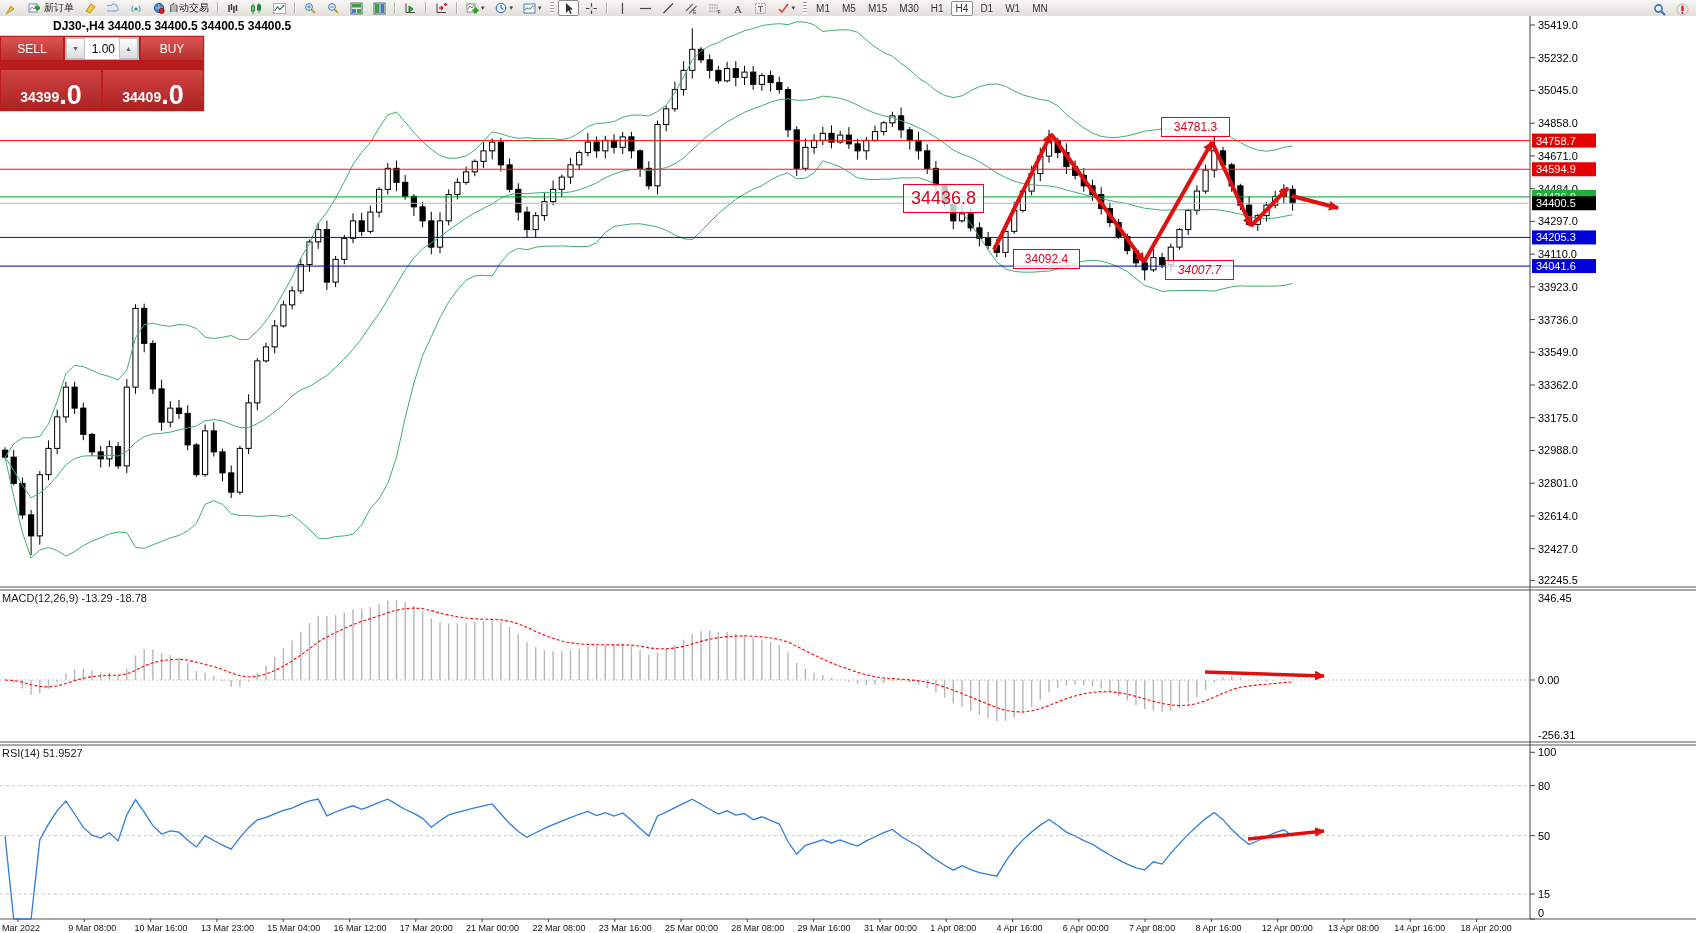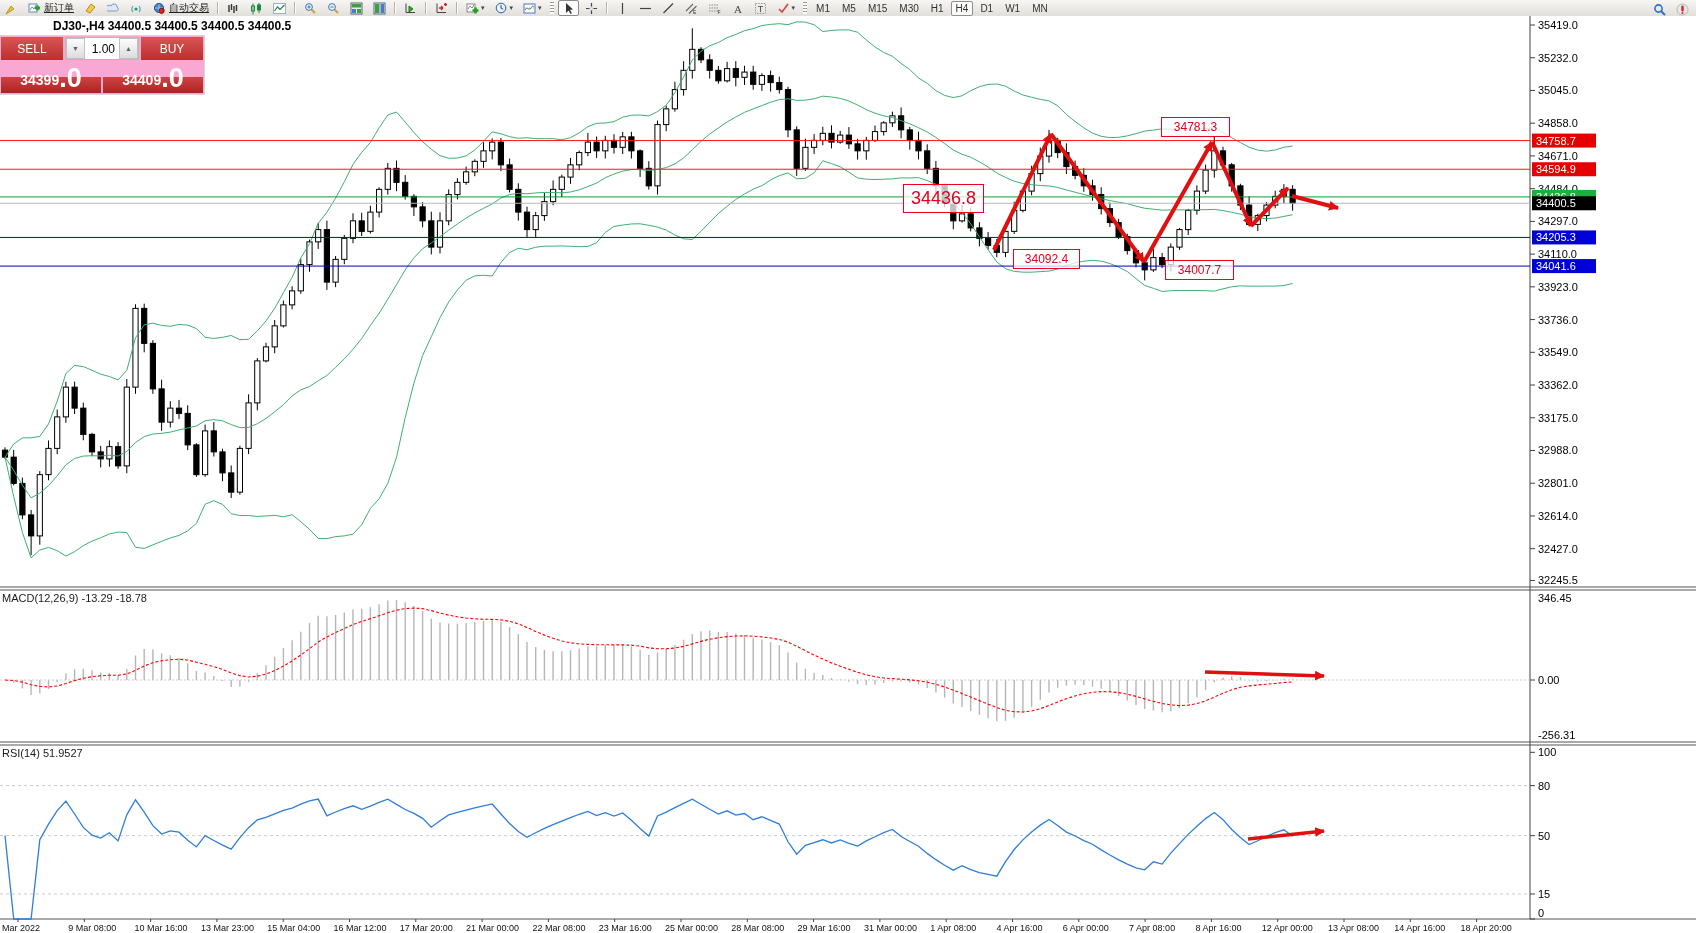--- a/index.html
+++ b/index.html
@@ -3,38 +3,38 @@
 <meta charset="utf-8">
 <style>
   html,body{margin:0;padding:0;background:#fff;font-family:"Liberation Sans",sans-serif;}
   #app{position:relative;width:1696px;height:933px;overflow:hidden;background:#fff;user-select:none;}
   
   #toolbar{position:absolute;left:0;top:0;width:1696px;height:16px;background:linear-gradient(#f7f6f4,#e2dfda);border-bottom:1px solid #b9b6b0;display:flex;align-items:center;font-size:10px;color:#333;}
   .tb-item{display:flex;align-items:center;height:14px;padding:0 3px;margin:0 1px;border:1px solid transparent;border-radius:2px;}
   .tb-item.sel{background:#fdfdfd;border-color:#8a8a8a;}
   .tb-sep{width:1px;height:12px;background:#b5b2ac;margin:0 3px;border-right:1px solid #fff;}
   .tb-handle{width:4px;height:12px;margin:0 3px;background:repeating-linear-gradient(#9a9a9a 0 1px,#fff 1px 3px);}
-  .tb-label{margin-left:3px;font-size:10px;color:#222;white-space:nowrap;text-decoration:underline;}
+  .tb-label{margin-left:3px;font-size:10px;color:#222;white-space:nowrap;}
   .tb-dd{margin-left:2px;font-size:7px;color:#444;}
   .tf-btn{font-size:10px;color:#333;padding:0 4px;height:13px;line-height:13px;border:1px solid transparent;margin:4px 1px;}
   .tf-btn.sel{background:#fbfbfa;border:1px solid #8f8f8f;}
   #tb-right{position:absolute;right:2px;top:1px;display:flex;align-items:center;}
   .icon{display:inline-block;line-height:0;}
   
   #chart-svg{position:absolute;left:0;top:0;}
   
   #symbol-title{position:absolute;left:5px;top:19px;font-size:12px;font-weight:bold;color:#000;margin-left:48px;}
   
-  #trade-panel{position:absolute;left:0px;top:36px;width:202px;background:#f9a8d4;padding:1px;box-shadow:0 0 0 1px #d6d6d6;}
+  #trade-panel{position:absolute;left:0px;top:36px;width:202px;background:#b91c1c;padding:1px;box-shadow:0 0 0 1px #d6d6d6;}
   #trade-row1{display:flex;height:23px;gap:2px;}
   .trade-btn{flex:0 0 62px;background:linear-gradient(#d95454,#bb2f2f);color:#fff;font-size:12px;display:flex;align-items:center;justify-content:center;cursor:pointer;}
   #vol-box{flex:1;display:flex;border:1px solid #b9b9b9;background:#fff;}
   .vol-btn{width:17px;background:linear-gradient(#fdfdfd,#dcdcdc);border:1px solid #c0c0c0;color:#567;font-size:7px;display:flex;align-items:center;justify-content:center;cursor:pointer;}
   #vol-value{flex:1;display:flex;align-items:center;justify-content:flex-end;padding-right:4px;font-size:12px;color:#000;}
-  #trade-row2{display:flex;height:16px;gap:2px;margin-top:17px;}
+  #trade-row2{display:flex;height:40px;gap:2px;margin-top:10px;}
   .price-cell{flex:1;background:linear-gradient(#cf4343,#ad2222);color:#fff;display:flex;align-items:flex-end;justify-content:center;padding-bottom:1px;}
   .price-small{font-size:14px;font-weight:bold;line-height:24px;}
   .price-big{font-size:27px;font-weight:bold;line-height:27px;}
   
   .ind-label{position:absolute;font-size:11px;color:#1a1a1a;}
   
   .annot{position:absolute;border:1px solid #f00020;color:#e00020;background:rgba(255,255,255,0.75);display:flex;align-items:center;justify-content:center;white-space:nowrap;}
 </style>
 </head>
 <body>
@@ -868,16 +868,16 @@
   </div>
 </div>
 
 <div class="ind-label" style="left:2px;top:592px;">MACD(12,26,9) -13.29 -18.78</div>
 <div class="ind-label" style="left:2px;top:747px;">RSI(14) 51.9527</div>
 
 <div id="annots">
       <div class="annot" style="left: 1161px; top: 117px; width: 67px; height: 18px; font-size: 12px;">34781.3</div>
       <div class="annot" style="left: 903px; top: 184px; width: 79px; height: 27px; font-size: 18px;">34436.8</div>
       <div class="annot" style="left: 1013px; top: 249px; width: 65px; height: 18px; font-size: 12px;">34092.4</div>
-      <div class="annot" style="left: 1165px; top: 260px; width: 67px; height: 18px; font-size: 12px;">34007.7</div>
+      <div class="annot" style="left: 1165px; top: 260px; width: 67px; height: 18px; font-size: 12px; font-style: italic;">34007.7</div>
     </div>
 
 </div>
 
 </body></html>

